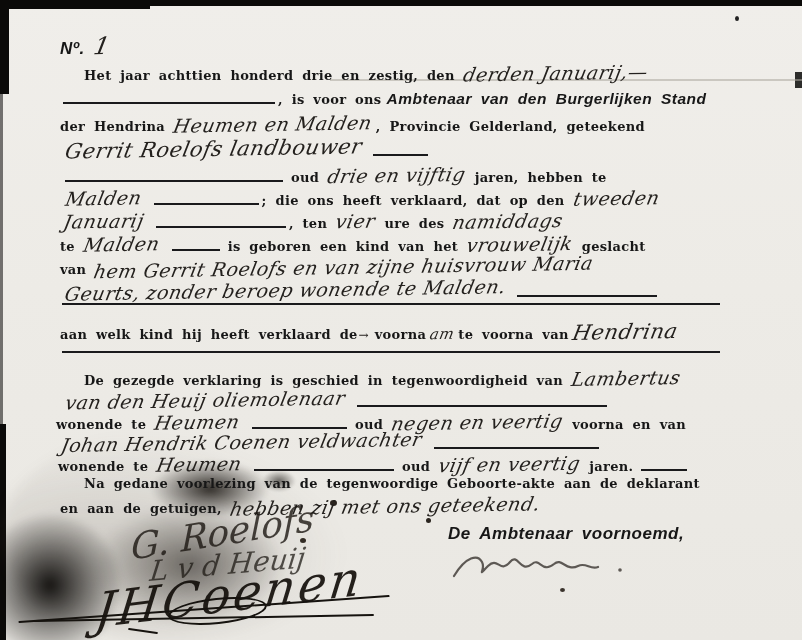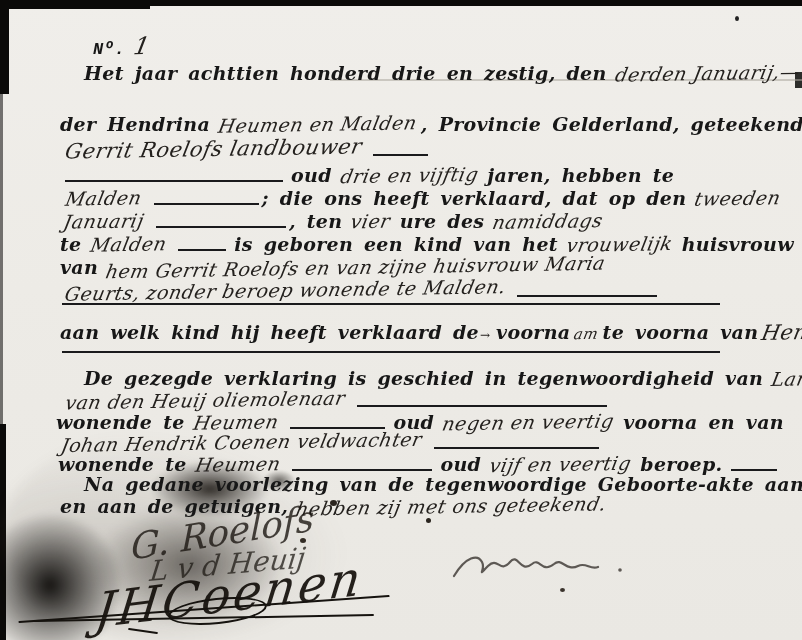--- a/index.html
+++ b/index.html
@@ -2,22 +2,22 @@
 <html><head>
 <meta charset="utf-8">
 <style>
   html,body{margin:0;padding:0;background:#d8d6d1;}
   .page{
     position:relative;width:802px;height:640px;overflow:hidden;
     background:linear-gradient(180deg,#f0eeea 0%,#edebe6 45%,#eae8e3 100%);
     font-family:"DejaVu Serif", serif;
   }
   .line{position:absolute;white-space:nowrap;color:#161616;}
-  .p{font-family:"DejaVu Serif",serif;font-weight:700;font-size:19px;letter-spacing:.3px;word-spacing:4px;color:#171717;font-style:italic;}
-  .pi{font-family:Liberation Mono, monospace;font-weight:700;font-style:italic;font-size:15.5px;letter-spacing:.5px;word-spacing:4px;color:#171717;margin-left:33px;}
+  .p{font-family:"DejaVu Serif",serif;font-weight:700;font-size:13px;letter-spacing:.3px;word-spacing:4px;color:#171717;}
+  .pi{font-family:Liberation Sans, sans-serif;font-weight:700;font-style:italic;font-size:15.5px;letter-spacing:.5px;word-spacing:4px;color:#171717;}
   .h{font-family:"DejaVu Serif",serif;font-style:italic;font-weight:400;font-size:19px;
      display:inline-block;transform:skewX(-12deg) rotate(-1deg);color:#24211e;margin:0 4px;letter-spacing:.5px;}
   .h.big{font-size:21px;}
   .h.small{font-size:15px;}
   .rule{display:inline-block;height:10px;border-bottom:2px solid #1a1a1c;margin:0 3px;}
   .hr{position:absolute;border-bottom:2px solid #1a1a1c;}
   .mark{font-size:12px;margin:0 1px;display:inline-block;color:#24211e;}
   .sig{position:absolute;font-family:"DejaVu Serif",serif;font-style:italic;white-space:nowrap;color:rgba(22,18,14,.88);}
   .scrawl{position:absolute;}
   .blot{position:absolute;border-radius:50%;}
@@ -53,20 +53,24 @@
   <div class="line" style="left:60px;top:32px;">
     <span class="pi" style="font-size:17px;">Nº.</span>
     <span class="h big" style="font-size:24px;">1</span>
   </div>
 
   <div class="line" style="left:84px;top:62px;">
     <span class="p">Het jaar achttien honderd drie en zestig, den</span>
     <span class="h">derden Januarij,—</span>
   </div>
 
+  <div class="line" style="left:60px;top:89px;">
+    <span class="rule" style="width:212px;"></span><span class="p">, is voor ons</span>
+    <span class="pi">Ambtenaar van den Burgerlijken Stand</span>
+  </div>
 
   <div class="line" style="left:60px;top:113px;">
     <span class="p">der Hendrina</span>
     <span class="h">Heumen en Malden</span><span class="p">, Provincie Gelderland, geteekend</span>
   </div>
 
   <div class="line" style="left:62px;top:137px;">
     <span class="h big">Gerrit Roelofs landbouwer</span>
     <span class="rule" style="width:55px;"></span>
   </div>
@@ -91,21 +95,21 @@
     <span class="p">ure des</span>
     <span class="h">namiddags</span>
   </div>
 
   <div class="line" style="left:60px;top:233px;">
     <span class="p">te</span>
     <span class="h">Malden</span>
     <span class="rule" style="width:48px;"></span>
     <span class="p">is geboren een kind van het</span>
     <span class="h">vrouwelijk</span>
-    <span class="p">huisvrouw</span>
+    <span class="p">geslacht</span>
   </div>
 
   <div class="line" style="left:60px;top:256px;">
     <span class="p">van</span>
     <span class="h">hem Gerrit Roelofs en van zijne huisvrouw Maria</span>
   </div>
 
   <div class="line" style="left:62px;top:279px;">
     <span class="h">Geurts, zonder beroep wonende te Malden.</span>
     <span class="rule" style="width:140px;"></span>
@@ -143,33 +147,36 @@
     <span class="h">Johan Hendrik Coenen veldwachter</span>
     <span class="rule" style="width:165px;"></span>
   </div>
 
   <div class="line" style="left:58px;top:453px;">
     <span class="p">wonende te</span>
     <span class="h">Heumen</span>
     <span class="rule" style="width:140px;"></span>
     <span class="p">oud</span>
     <span class="h">vijf en veertig</span>
-    <span class="p">beroep.</span>
+    <span class="p">jaren.</span>
     <span class="rule" style="width:46px;"></span>
   </div>
 
   <div class="line" style="left:84px;top:473px;">
     <span class="p">Na gedane voorlezing van de tegenwoordige Geboorte-akte aan de deklarant</span>
   </div>
 
   <div class="line" style="left:60px;top:495px;">
     <span class="p">en aan de getuigen,</span>
     <span class="h">hebben zij met ons geteekend.</span>
   </div>
 
+  <div class="line" style="left:448px;top:524px;">
+    <span class="pi" style="font-size:17px;">De Ambtenaar voornoemd,</span>
+  </div>
   <svg class="scrawl" style="left:448px;top:548px;" width="190" height="34" viewBox="0 0 190 34">
     <path d="M6 28 C 18 8, 30 6, 34 14 C 38 22, 28 30, 40 18 C 50 8, 52 26, 62 14 C 70 4, 72 26, 84 16 C 92 9, 94 26, 106 16 C 114 9, 118 24, 130 18 C 138 14, 142 22, 150 19" fill="none" stroke="rgba(45,40,36,.75)" stroke-width="2.2" stroke-linecap="round"></path>
     <circle cx="172" cy="22" r="1.8" fill="rgba(45,40,36,.75)"></circle>
   </svg>
 
   <div class="sig" style="left:130px;top:512px;font-size:36px;transform:rotate(-9deg) skewX(-10deg);color:rgba(28,23,18,.8);">G. Roelofs</div>
   <div class="sig" style="left:150px;top:548px;font-size:28px;transform:rotate(-5deg) skewX(-12deg);color:rgba(30,26,20,.75);">L v d Heuij</div>
   <div class="sig" style="left:95px;top:566px;font-size:48px;letter-spacing:3px;transform:rotate(-7deg) skewX(-14deg);color:rgba(18,14,10,.92);">JHCoenen</div>
   <div class="flo" style="left:18px;top:608px;width:372px;transform:rotate(-4deg);"></div>
   <div class="flo" style="left:34px;top:617px;width:340px;transform:rotate(-1deg);"></div>

